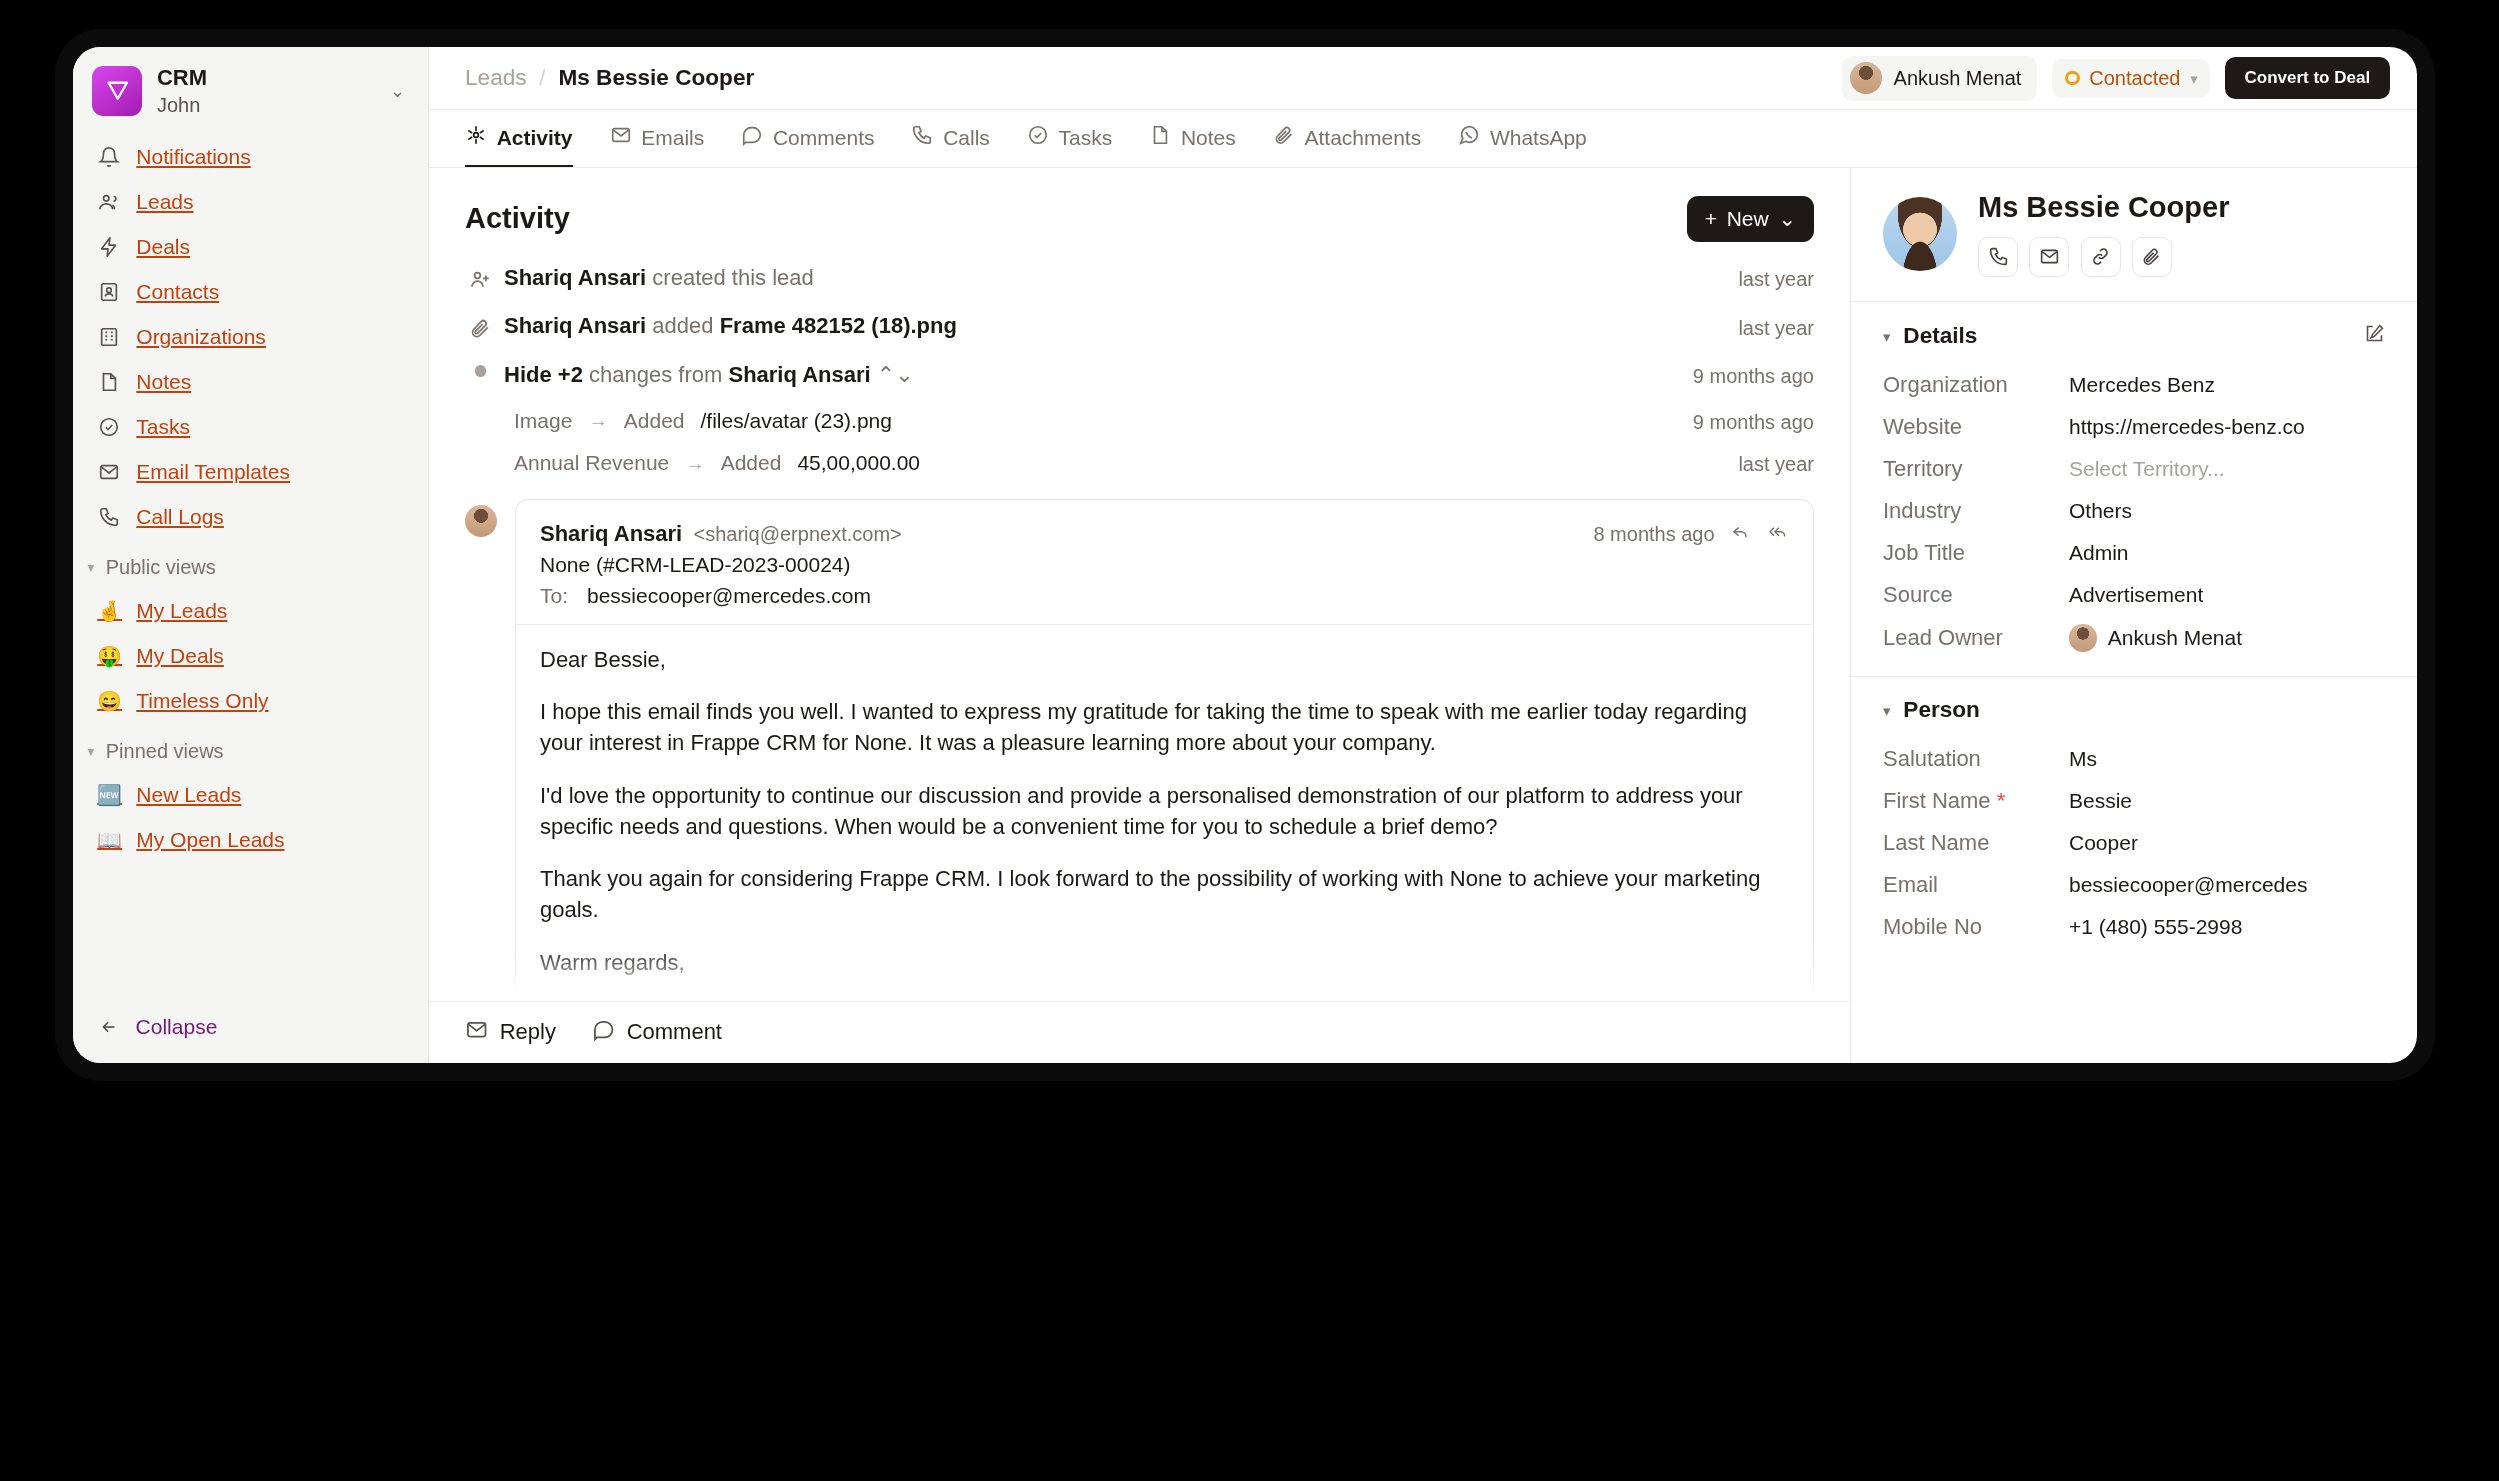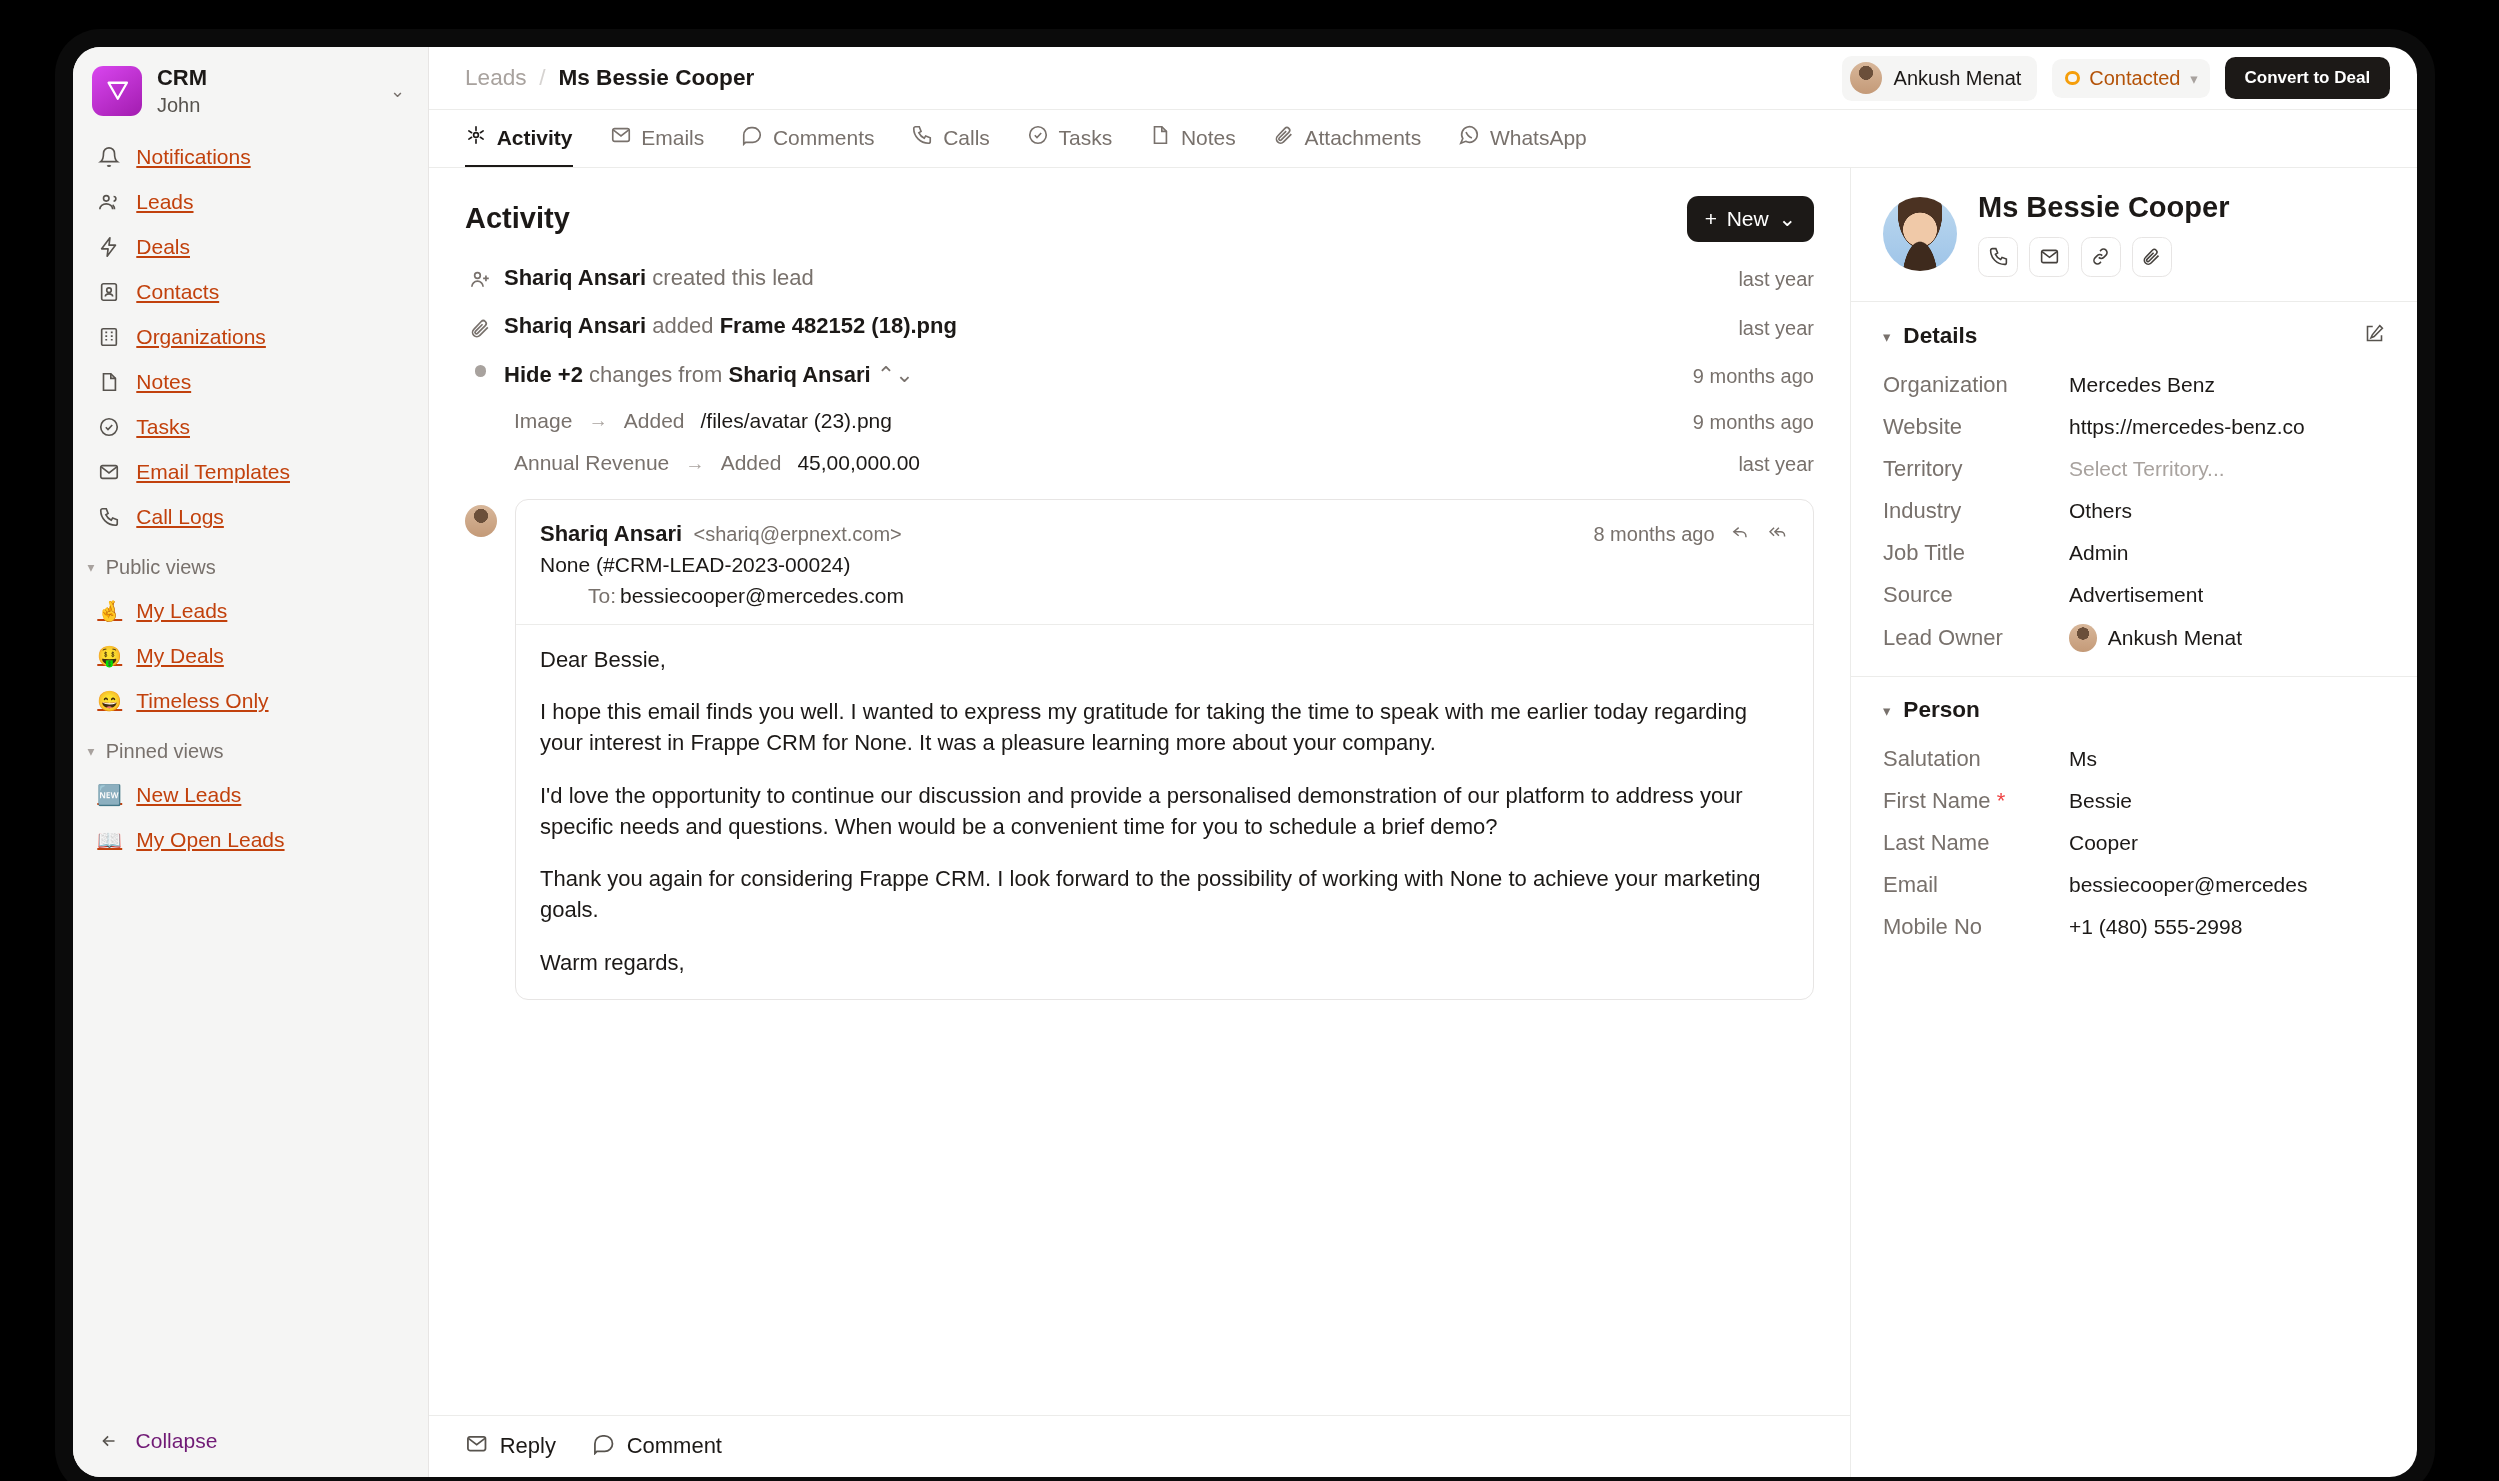--- a/index.html
+++ b/index.html
@@ -5,21 +5,21 @@
   * { box-sizing: border-box; margin: 0; padding: 0; }
   html, body {
     width: 2500px; height: 1481px;
     background: #000;
     font-family: "Liberation Sans", sans-serif;
     overflow: hidden;
   }
   .frame {
     position: absolute;
     left: 73px; top: 47px;
-    width: 2344px; height: 1430px;
+    width: 2344px; height: 1016px;
     background: #fff;
     border-radius: 27.5px;
     overflow: hidden;
     display: flex;
     box-shadow: 0 0 0 18px #0b0b0b, 0 0 73px 32px rgba(0,0,0,0.9);
   }
   
   .sidebar {
     width: 356px;
     background: #f5f5f4;
@@ -139,21 +139,21 @@
   .email-card {
     flex: 1; border: 0.8px solid #e7e5e4; border-radius: 13px; background: #fff;
     padding: 21px 24px 0 24px;
   }
   .email-head { display: flex; align-items: baseline; gap: 11.3px; }
   .email-from { font-size: 22px; font-weight: 600; color: #1c1917; }
   .email-addr { font-size: 20px; color: #78716c; }
   .email-meta { margin-left: auto; display: flex; align-items: center; gap: 14.6px; color: #78716c; font-size: 20px; }
   .email-meta svg { width: 22.6px; height: 19.4px; }
   .email-sub { font-size: 21px; color: #1c1917; margin-top: 6.5px; }
-  .email-to { font-size: 21px; color: #1c1917; margin-top: 6.5px; display: flex; gap: 4px; margin-left: 48px;}
+  .email-to { font-size: 21px; color: #1c1917; margin-top: 6.5px; display: flex; gap: 19px;}
   .email-to .k { color: #78716c; }
   .email-sep { height: 0.8px; background: #ececea; margin: 16px -24px 0 -24px; }
   .email-body { padding: 19.4px 0 0 0; }
   .email-body p { font-size: 22px; line-height: 1.42; color: #1c1917; margin-bottom: 21px; }
   .fade {
     position: absolute; left: 0; right: 0; bottom: 0; height: 57px;
     background: linear-gradient(transparent, #fff);
   }
   .act-foot {
     display: flex; align-items: center; gap: 36px;

